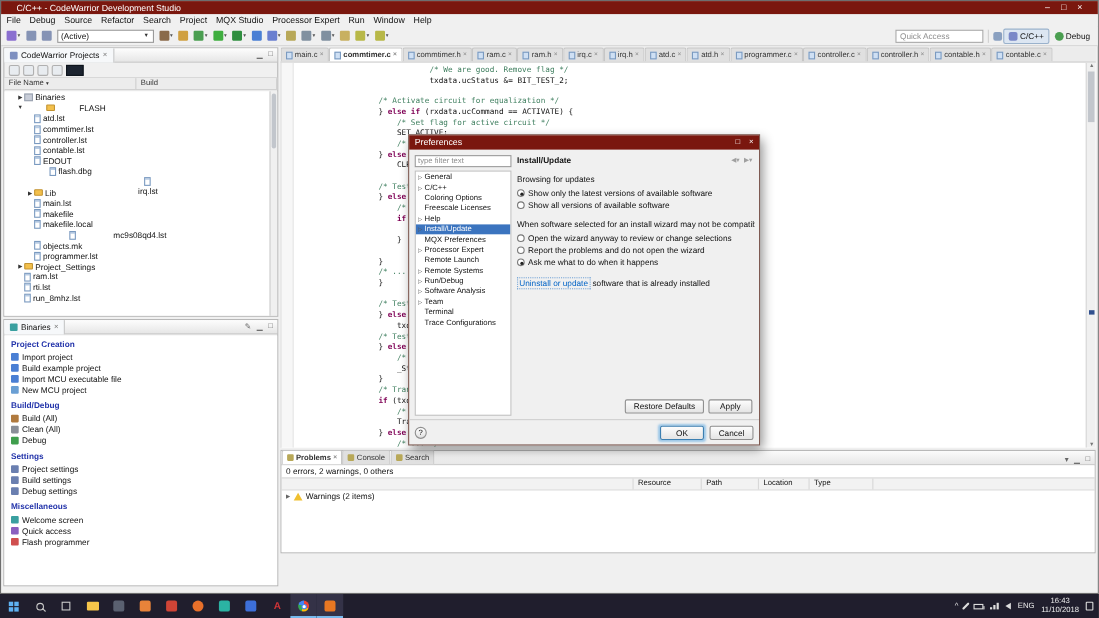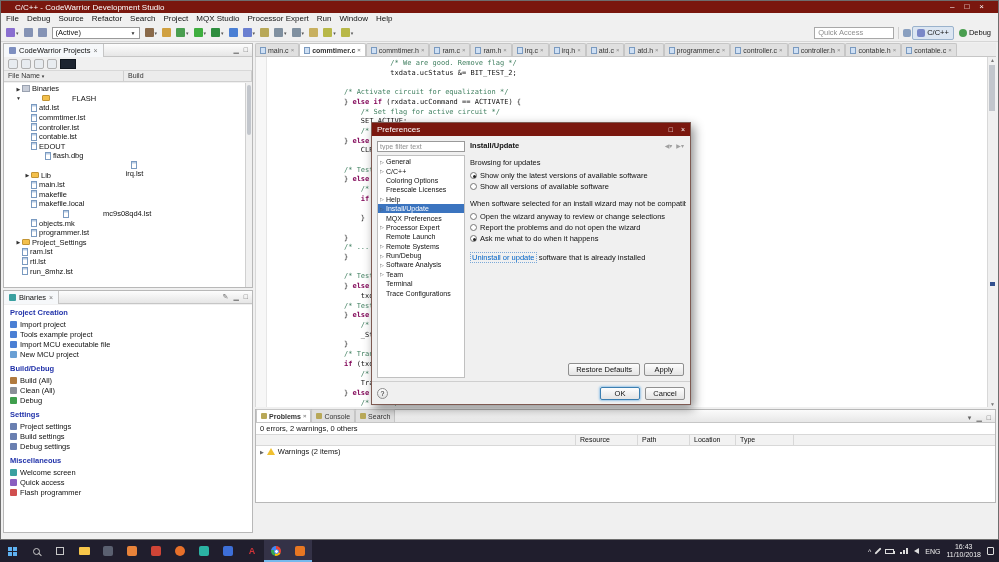--- a/index.html
+++ b/index.html
@@ -381,21 +381,21 @@
         </span>
       </div>
       <div class="commander-body">
           <div class="cmd-title">Project Creation</div>
           <div class="cmd-item">
             <span class="cmd-glyph" style="background: rgb(74, 127, 212);"></span>
             <span>Import project</span>
           </div>
           <div class="cmd-item">
             <span class="cmd-glyph" style="background: rgb(74, 127, 212);"></span>
-            <span>Tools example project</span>
+            <span>Build example project</span>
           </div>
           <div class="cmd-item">
             <span class="cmd-glyph" style="background: rgb(74, 127, 212);"></span>
             <span>Import MCU executable file</span>
           </div>
           <div class="cmd-item">
             <span class="cmd-glyph" style="background: rgb(106, 159, 212);"></span>
             <span>New MCU project</span>
           </div>
           <div class="cmd-title">Build/Debug</div>

